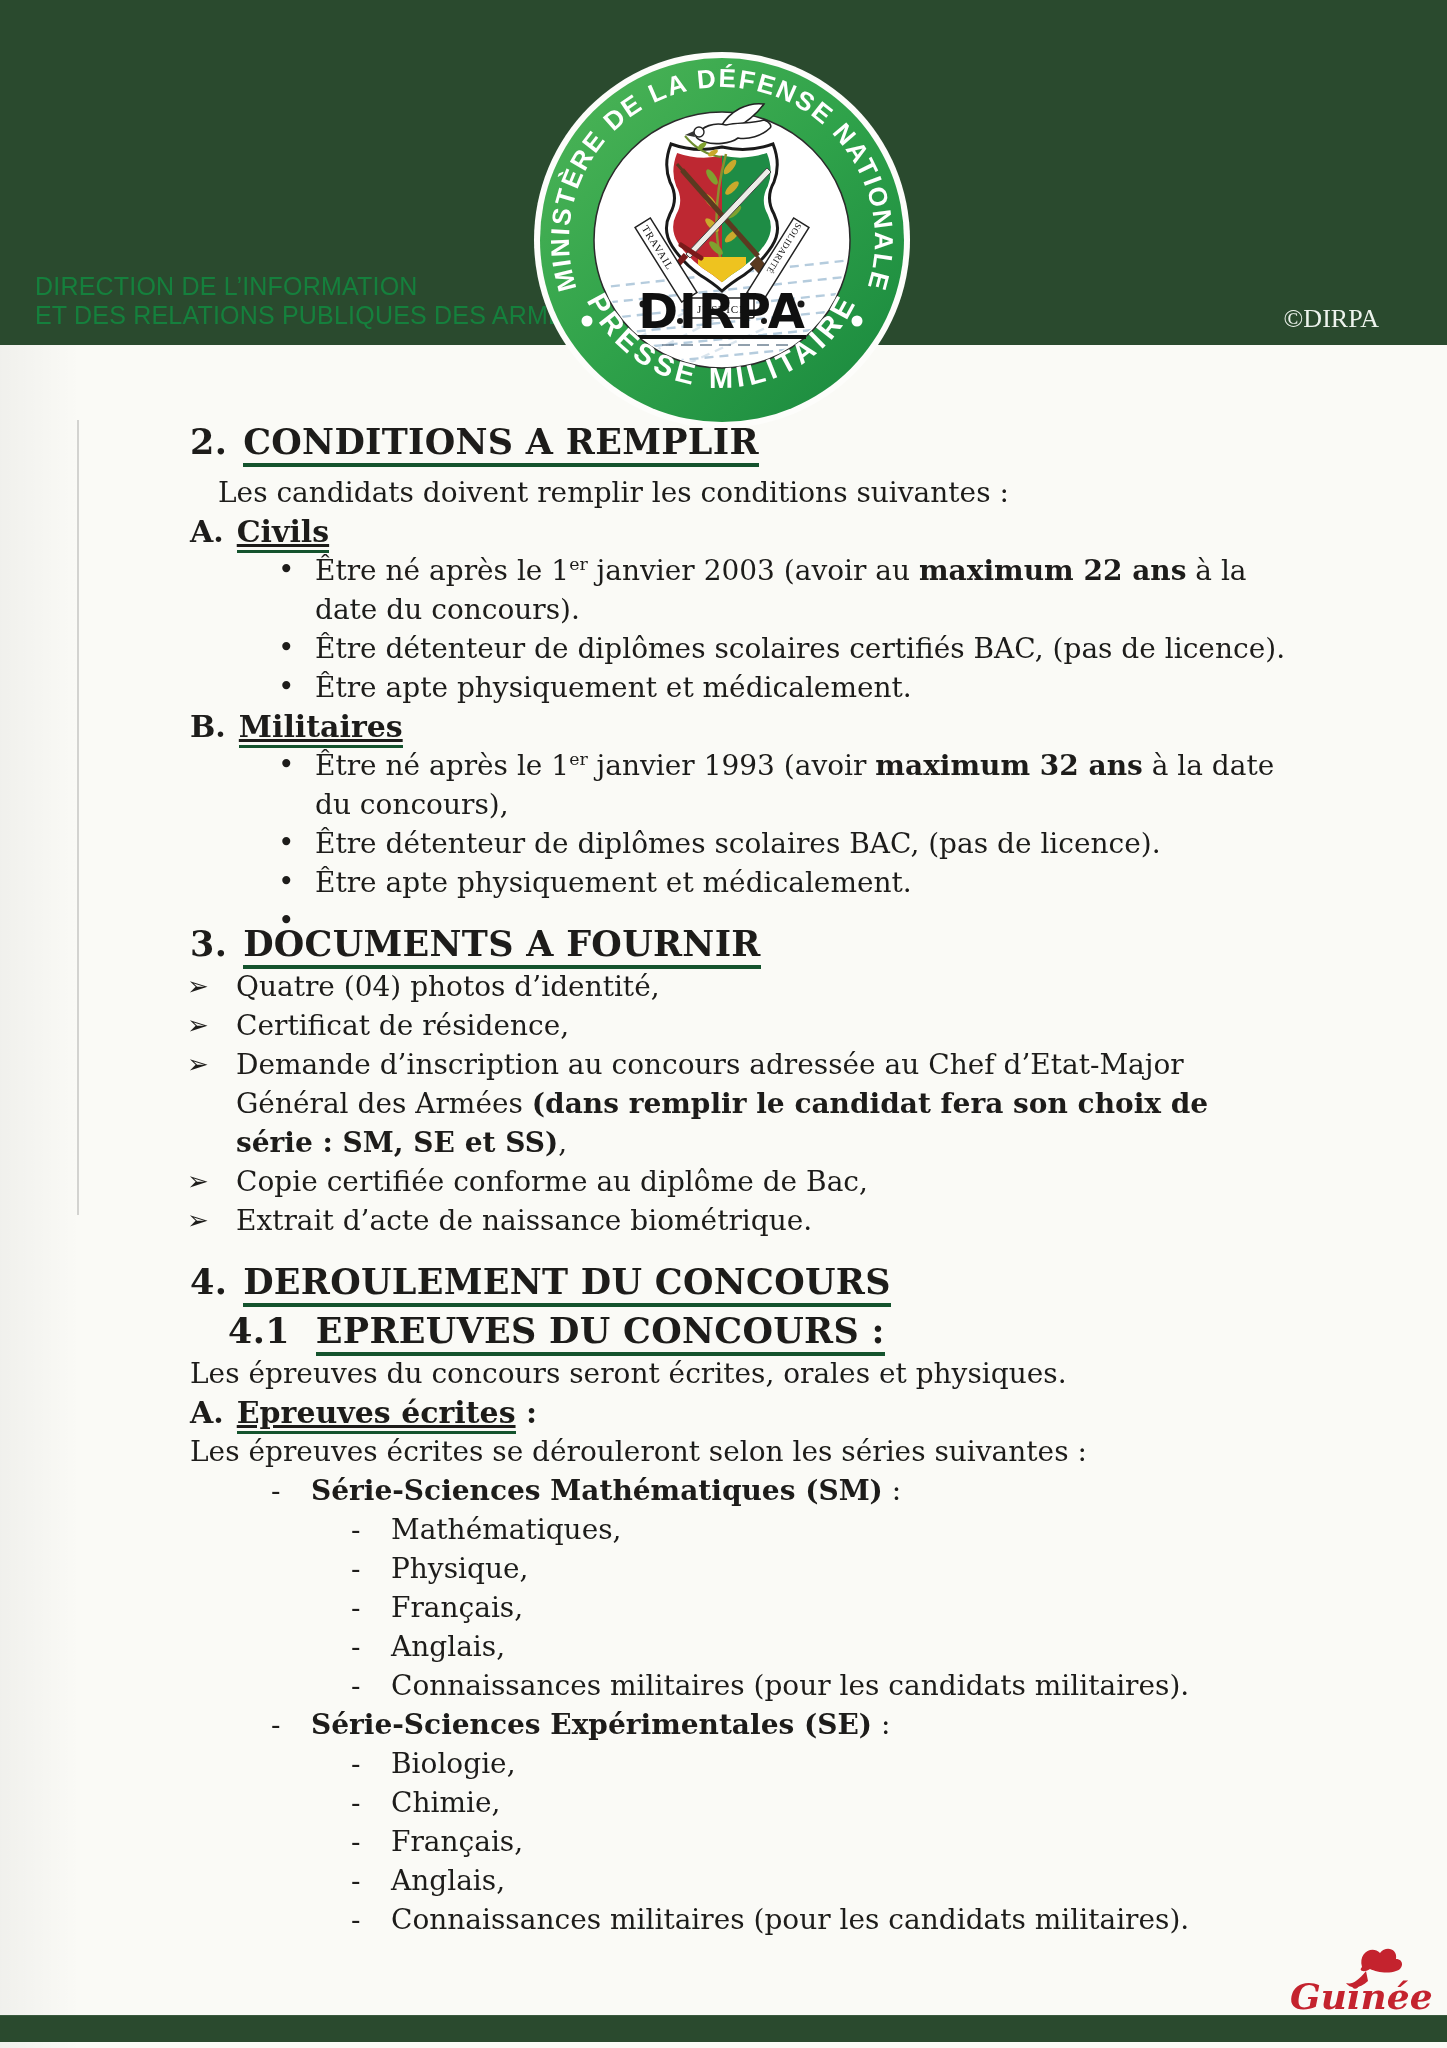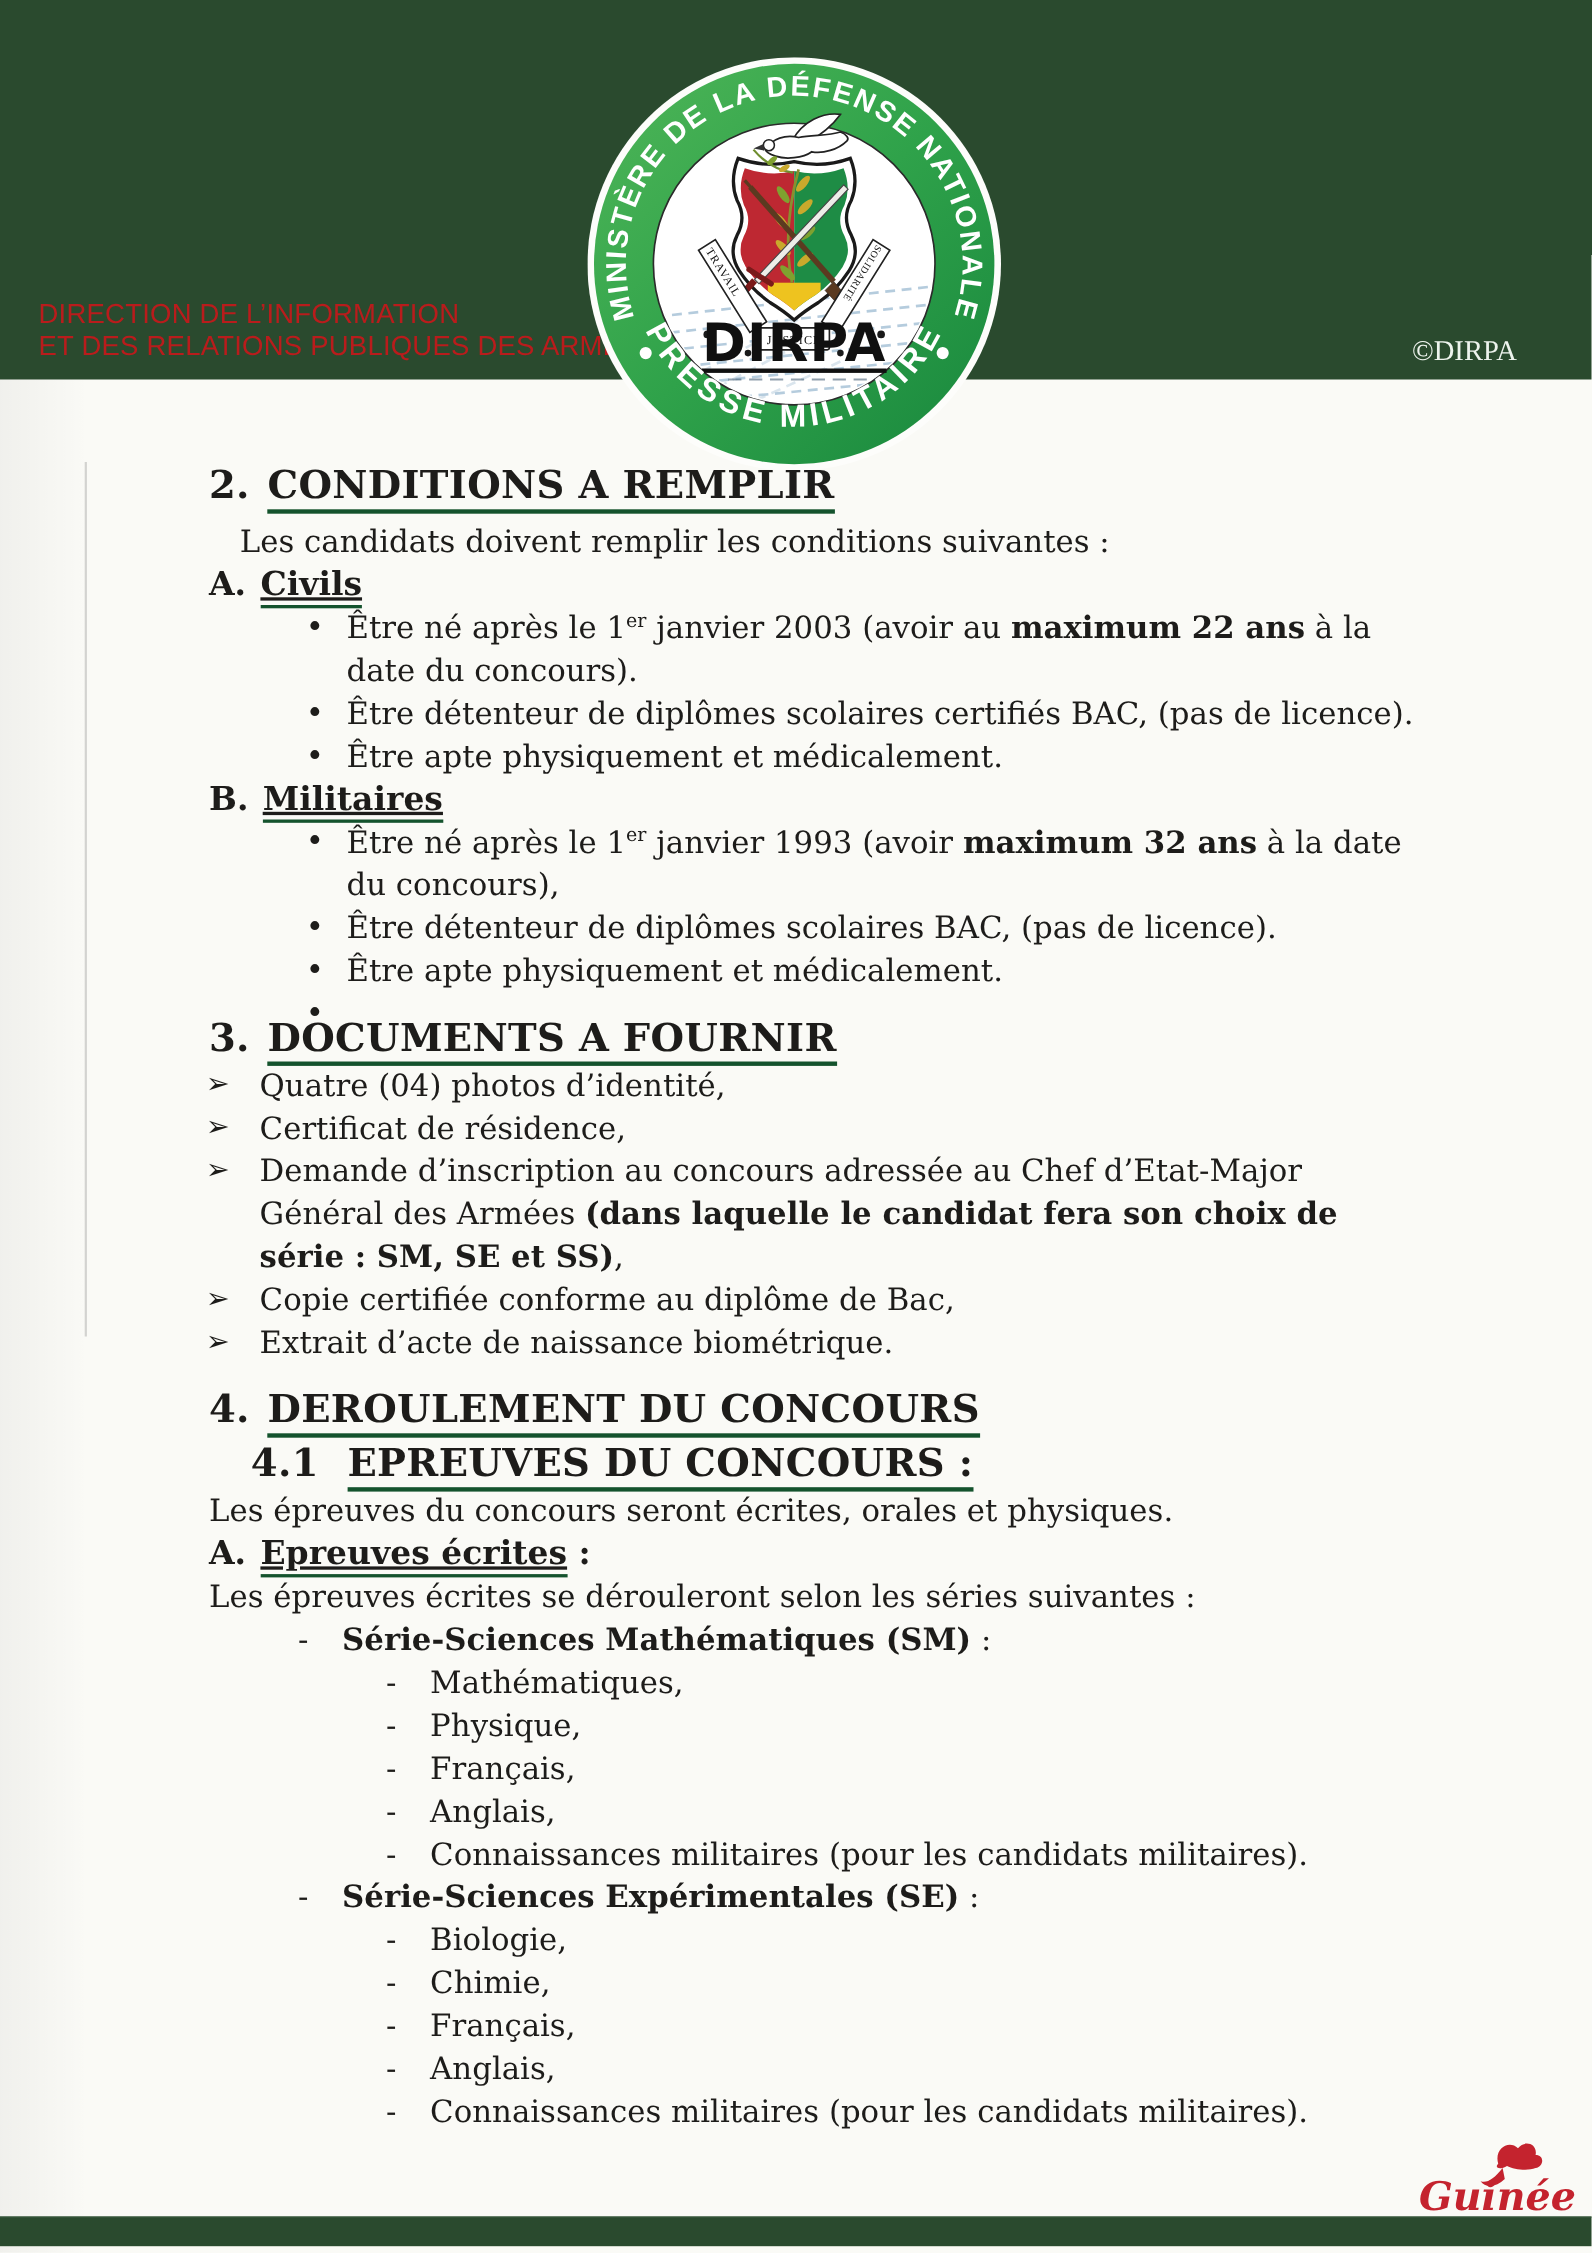--- a/index.html
+++ b/index.html
@@ -4,21 +4,21 @@
 <style>
   html,body{margin:0;padding:0;}
   body{
     width:1447px;height:2048px;position:relative;overflow:hidden;
     background:#FAFAF6;color:#1D1C1A;
     font-family:"DejaVu Serif",serif;
   }
   
   .band{position:absolute;top:0;left:0;right:0;height:345px;background:#2A4A2E;}
   .dept{
-    position:absolute;left:35px;top:272px;color:#b91c1c;
+    position:absolute;left:35px;top:272px;color:#15803d;
     font-family:"Liberation Sans",sans-serif;font-size:25px;line-height:29px;letter-spacing:.2px;
   }
   .credit{
     position:absolute;right:68px;top:304px;color:#EDF3ED;
     font-family:Liberation Serif, serif;font-size:26px;
   }
   .logo{position:absolute;left:534px;top:52px;width:376px;height:376px;}
   
   .leftedge{position:absolute;left:0;top:345px;width:80px;height:1703px;
     background:linear-gradient(to right,rgba(0,0,0,.04),rgba(0,0,0,0));}
@@ -212,21 +212,21 @@
       <span class="mark">➢</span>
       <div class="line"><span>Quatre (04) photos d’identité,</span></div>
     </div>
     <div class="blk arrow">
       <span class="mark">➢</span>
       <div class="line"><span>Certificat de résidence,</span></div>
     </div>
     <div class="blk arrow">
       <span class="mark">➢</span>
       <div class="line"><span>Demande d’inscription au concours adressée au Chef d’Etat-Major</span></div>
-      <div class="line"><span>Général des Armées </span><span class="b">(dans laquelle le candidat fera son choix de</span></div>
+      <div class="line"><span>Général des Armées </span><span class="b">(dans remplir le candidat fera son choix de</span></div>
       <div class="line"><span class="b">série : SM, SE et SS)</span><span>,</span></div>
     </div>
     <div class="blk arrow">
       <span class="mark">➢</span>
       <div class="line"><span>Copie certifiée conforme au diplôme de Bac,</span></div>
     </div>
     <div class="blk arrow">
       <span class="mark">➢</span>
       <div class="line"><span>Extrait d’acte de naissance biométrique.</span></div>
     </div>

